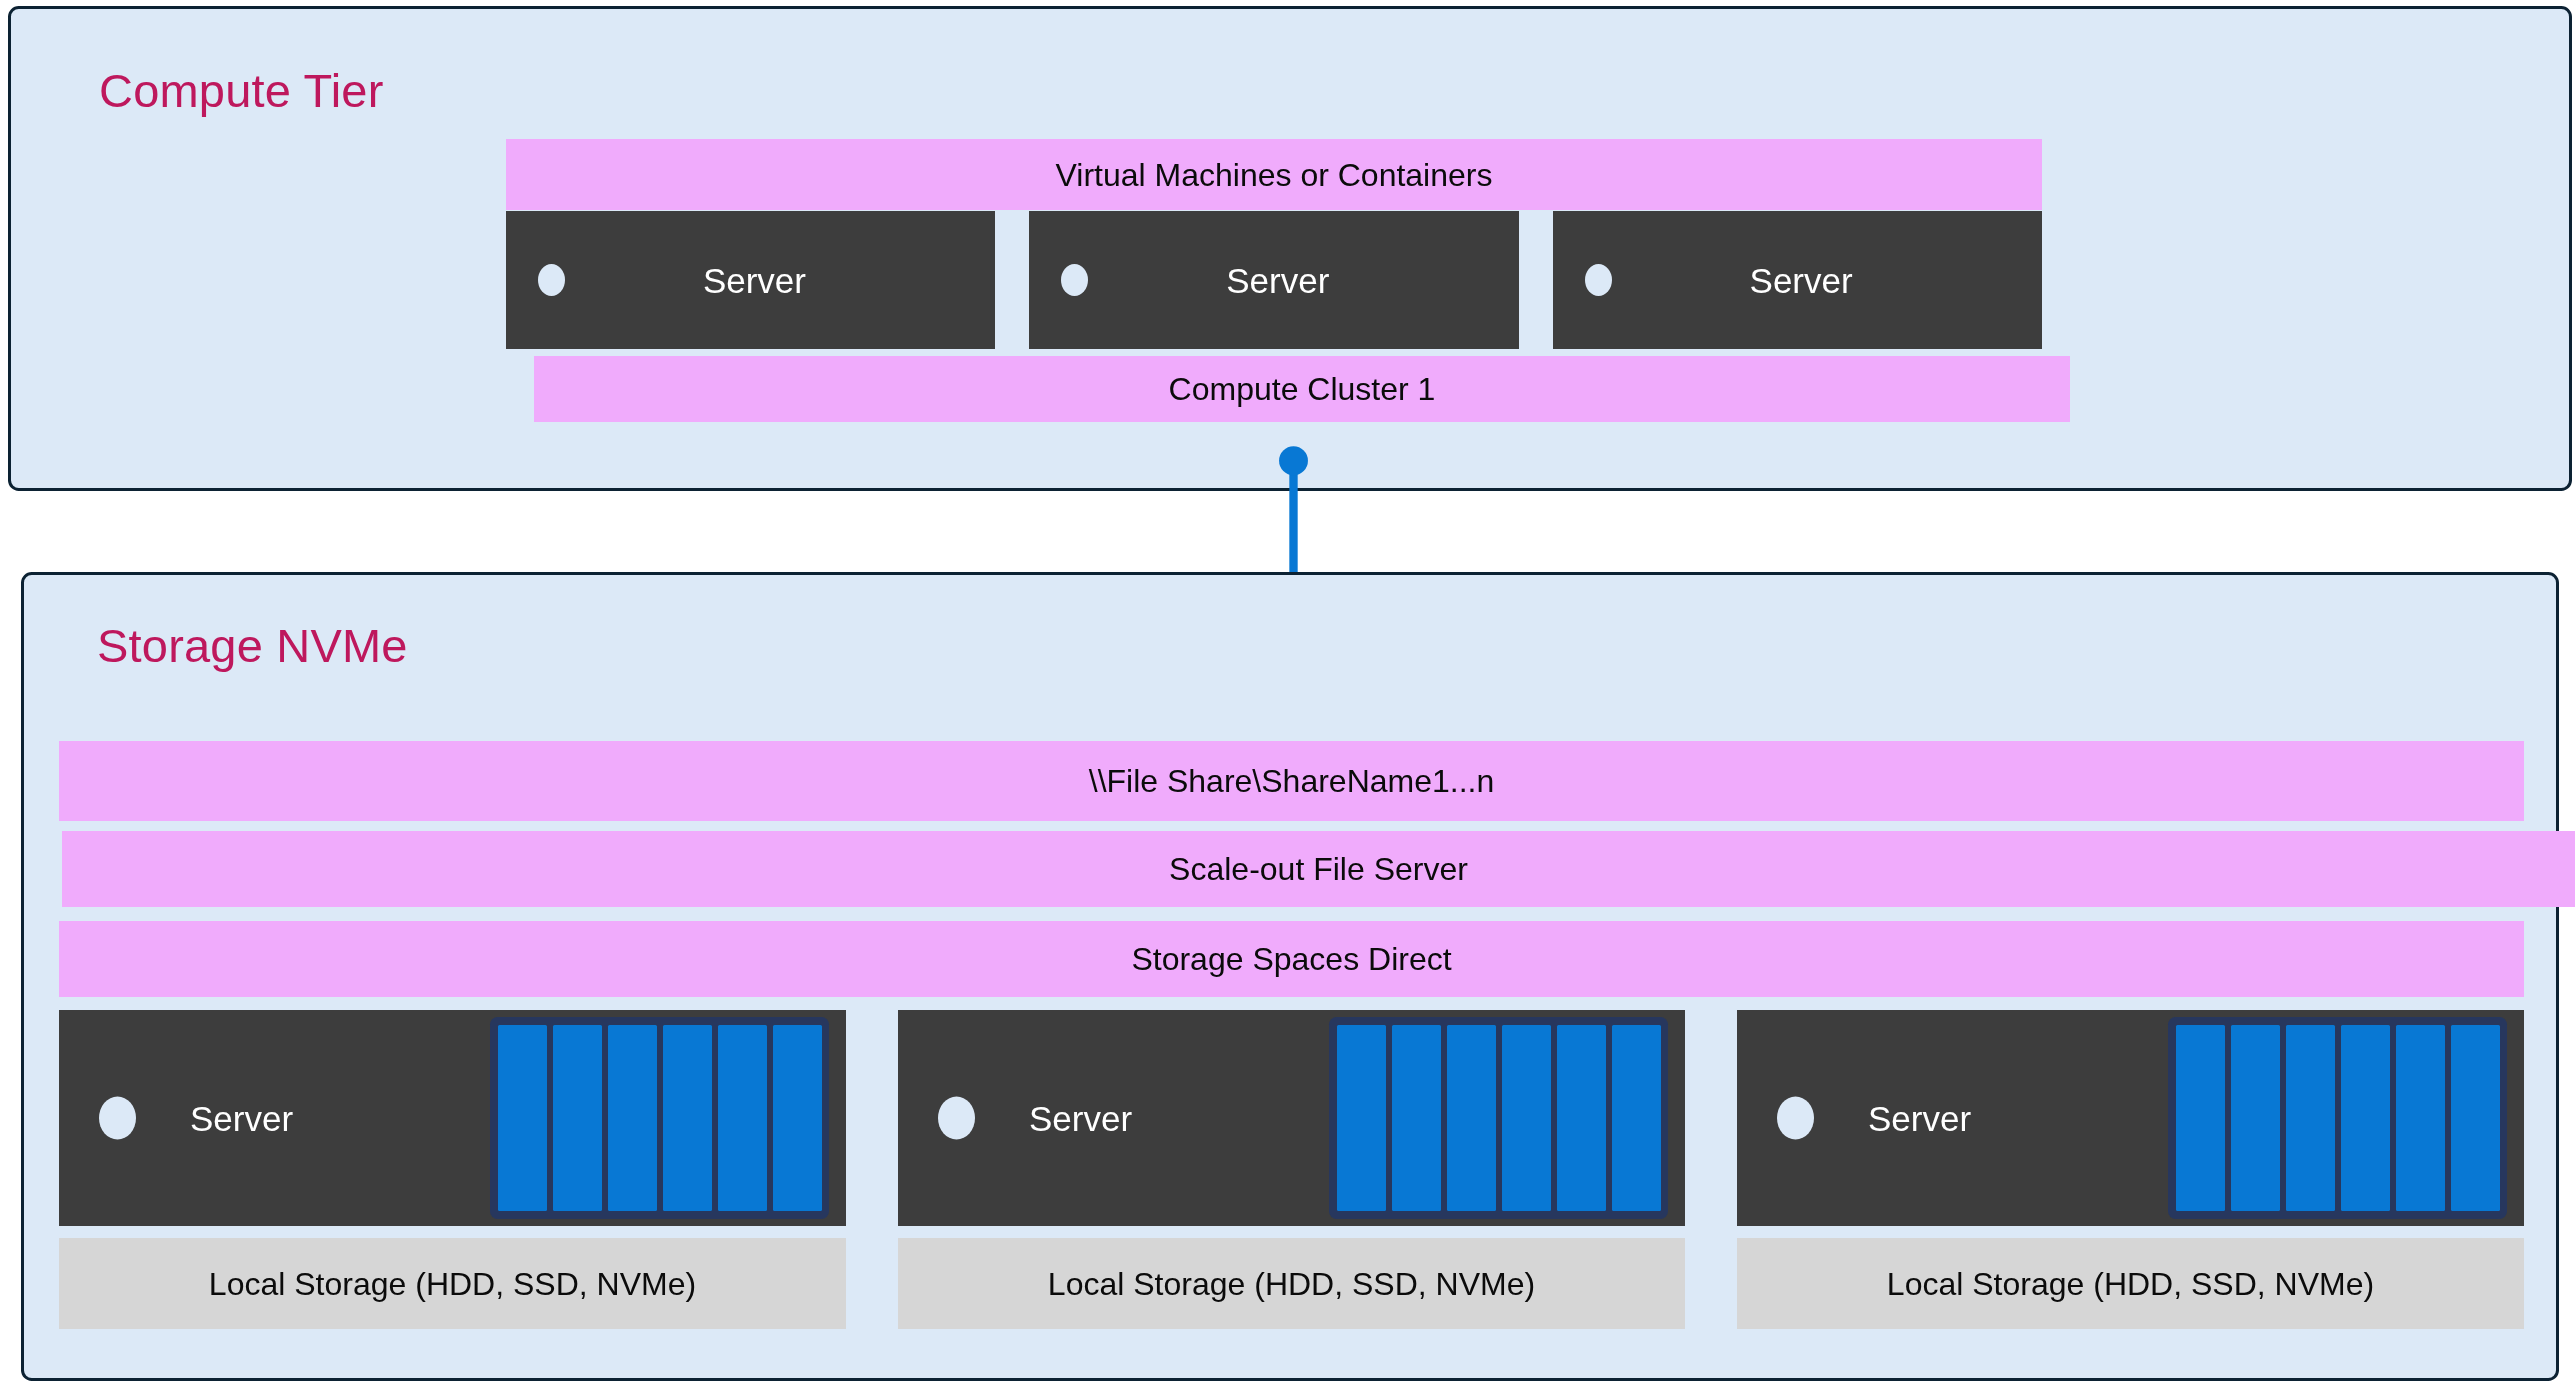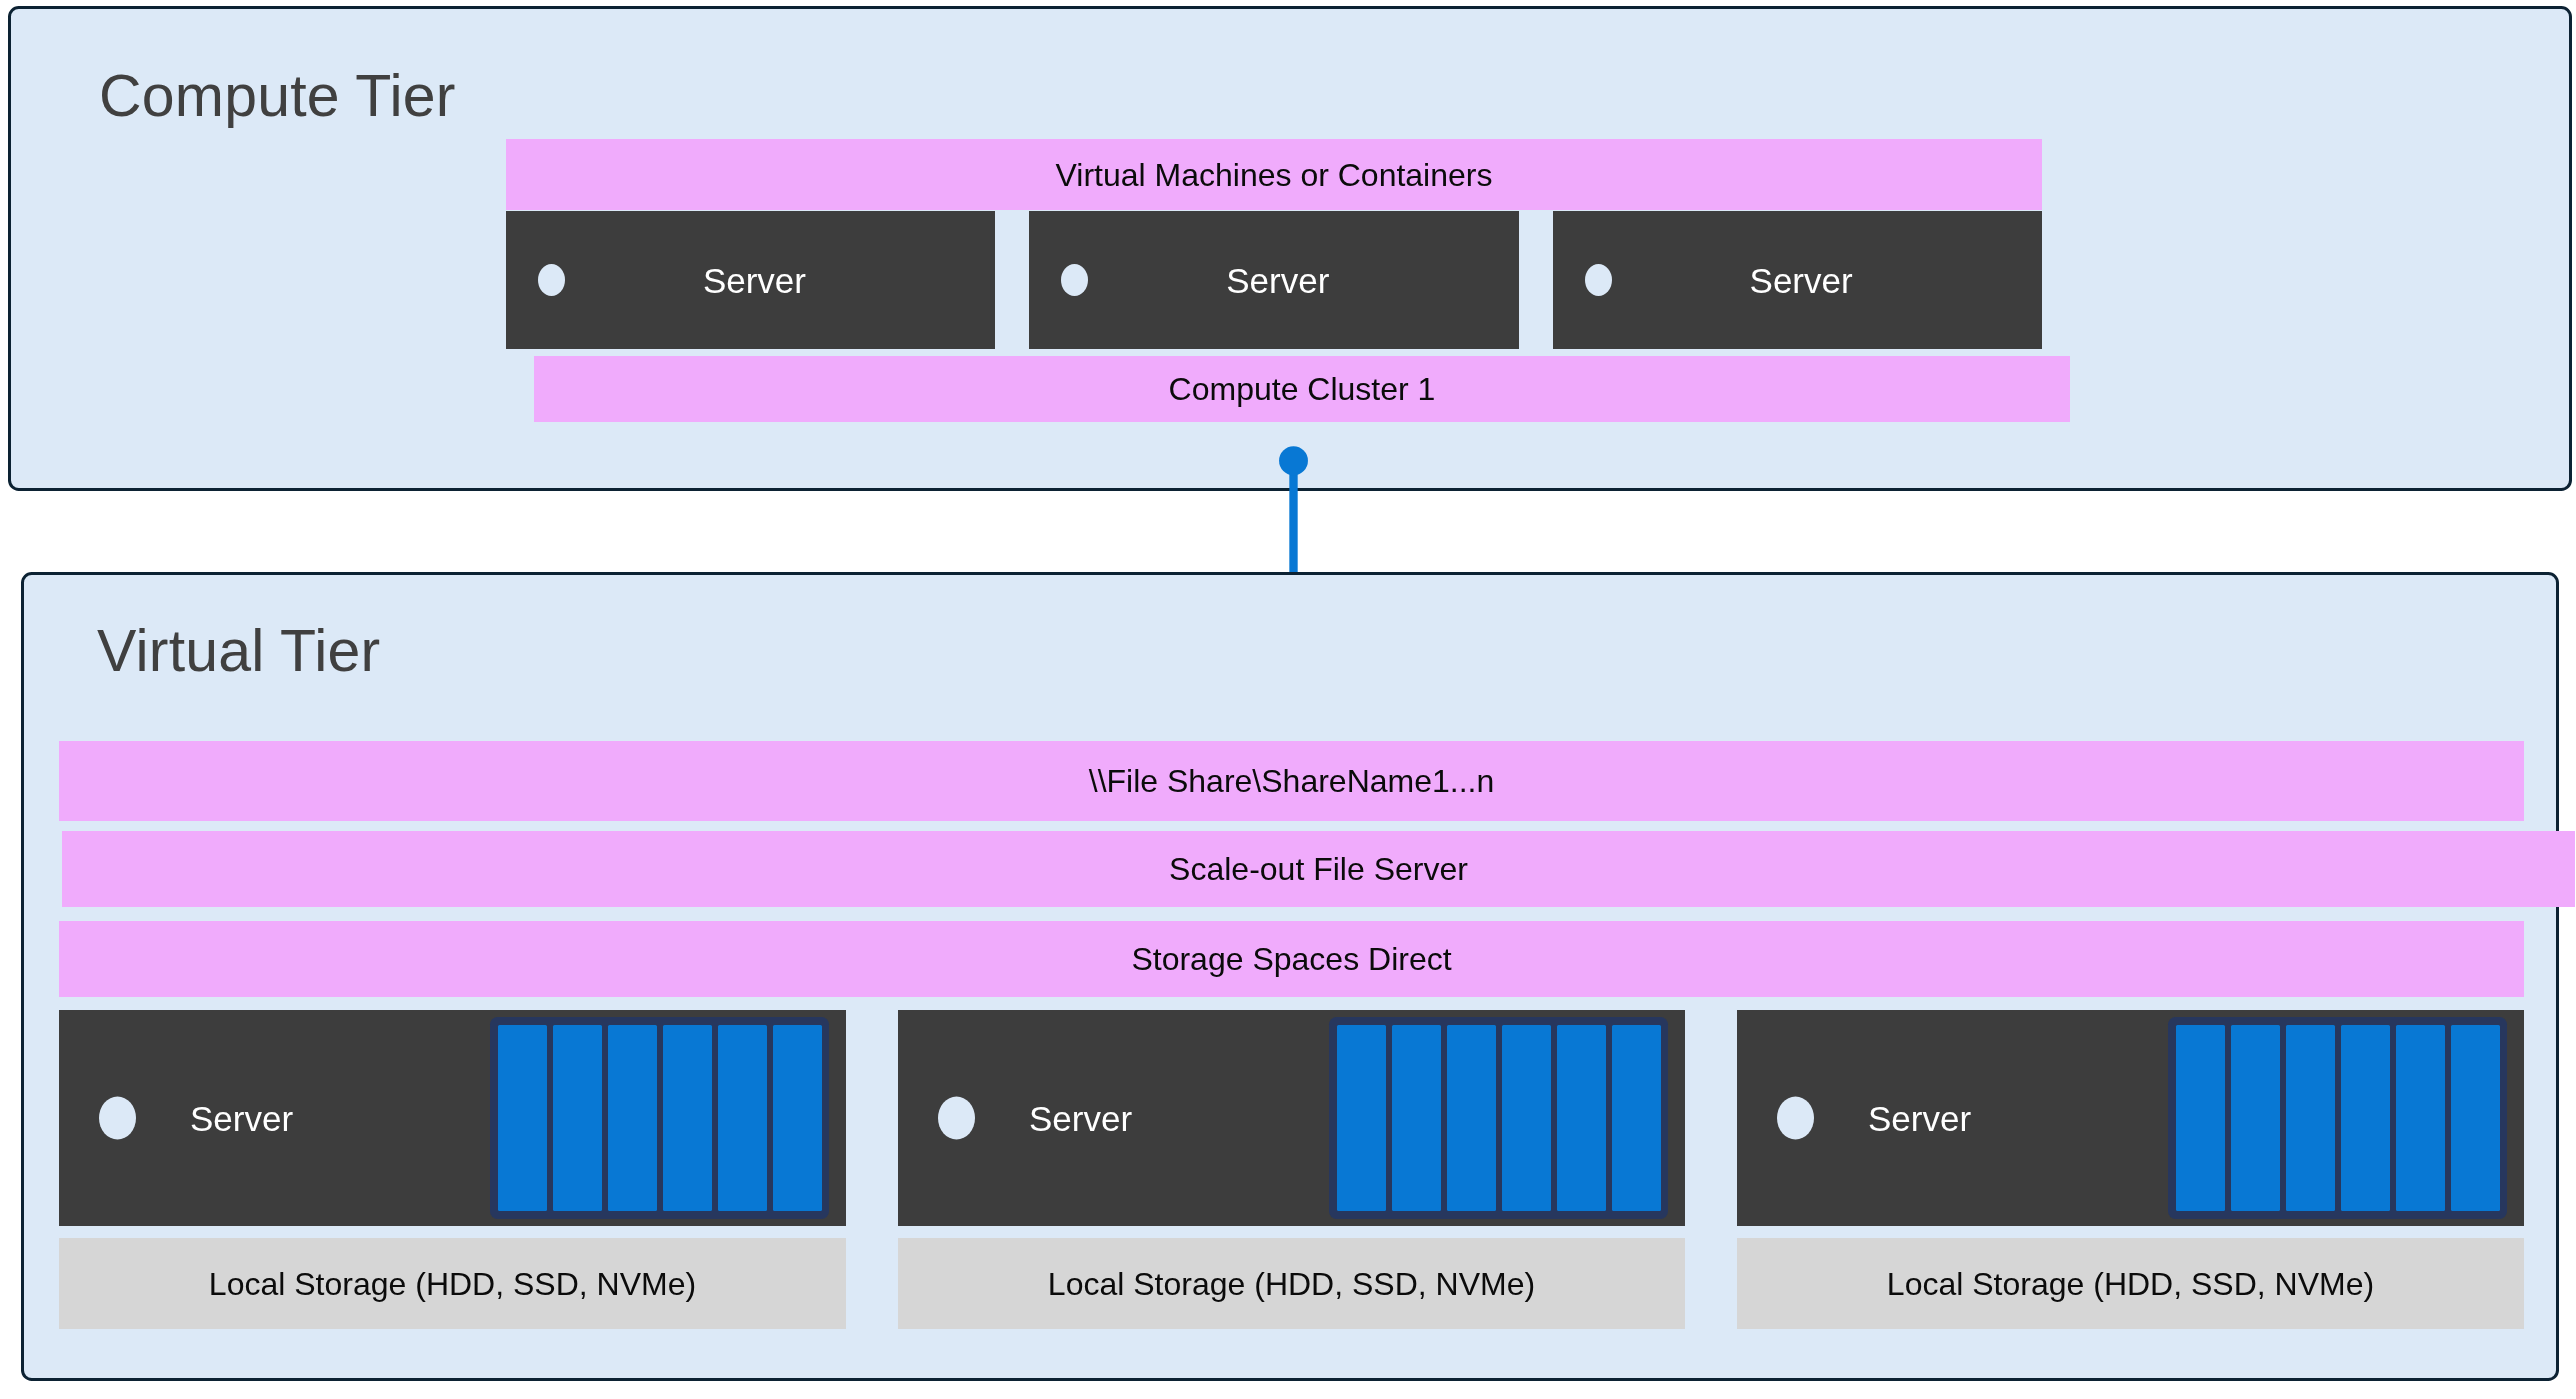--- a/index.html
+++ b/index.html
@@ -37,22 +37,22 @@
   }
   #storage-tier-panel {
     left: 21px;
     top: 572px;
     width: 2538px;
     height: 809px;
   }
 
   .tier-title {
     position: absolute;
-    color: #404040;
-    font-size: 59px;
+    color: #be185d;
+    font-size: 47px;
     font-weight: 400;
     line-height: 1;
     letter-spacing: 0.2px;
     white-space: nowrap;
   }
   #compute-tier-title { left: 99px; top: 67px; }
   #storage-tier-title { left: 97px; top: 622px; }
 
   
   .band {
@@ -261,21 +261,21 @@
     <circle cx="40" cy="222" r="19" fill="#0878D4"></circle>
   </svg>
 
   <svg id="file-share-folder-icon" viewBox="0 0 172 133">
     <path d="M8 14 C8 8 12 4 18 4 L64 4 C68 4 71 6 73 9 L84 26 L154 26 C160 26 164 30 164 36
              L164 119 C164 125 160 129 154 129 L18 129 C12 129 8 125 8 119 Z" fill="#0878D4"></path>
   </svg>
 
   <div class="tier-panel" id="storage-tier-panel"></div>
 
-  <div class="tier-title" id="storage-tier-title">Virtual Tier</div>
+  <div class="tier-title" id="storage-tier-title">Storage NVMe</div>
 
   <div class="band" id="storage-share-band">
     <span class="band-label">\\File Share\ShareName1...n</span>
   </div>
 
   <div class="band" id="storage-sofs-band">
     <span class="band-label">Scale-out File Server</span>
   </div>
 
   <div class="band" id="storage-s2d-band">

